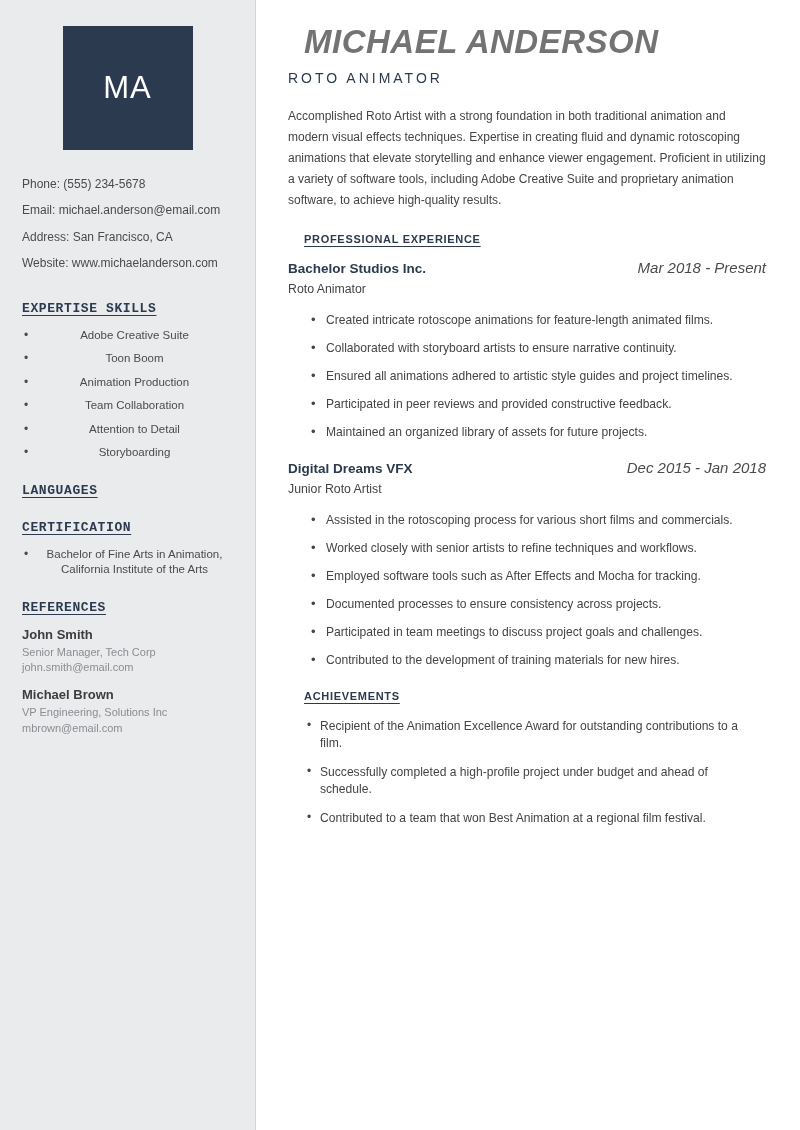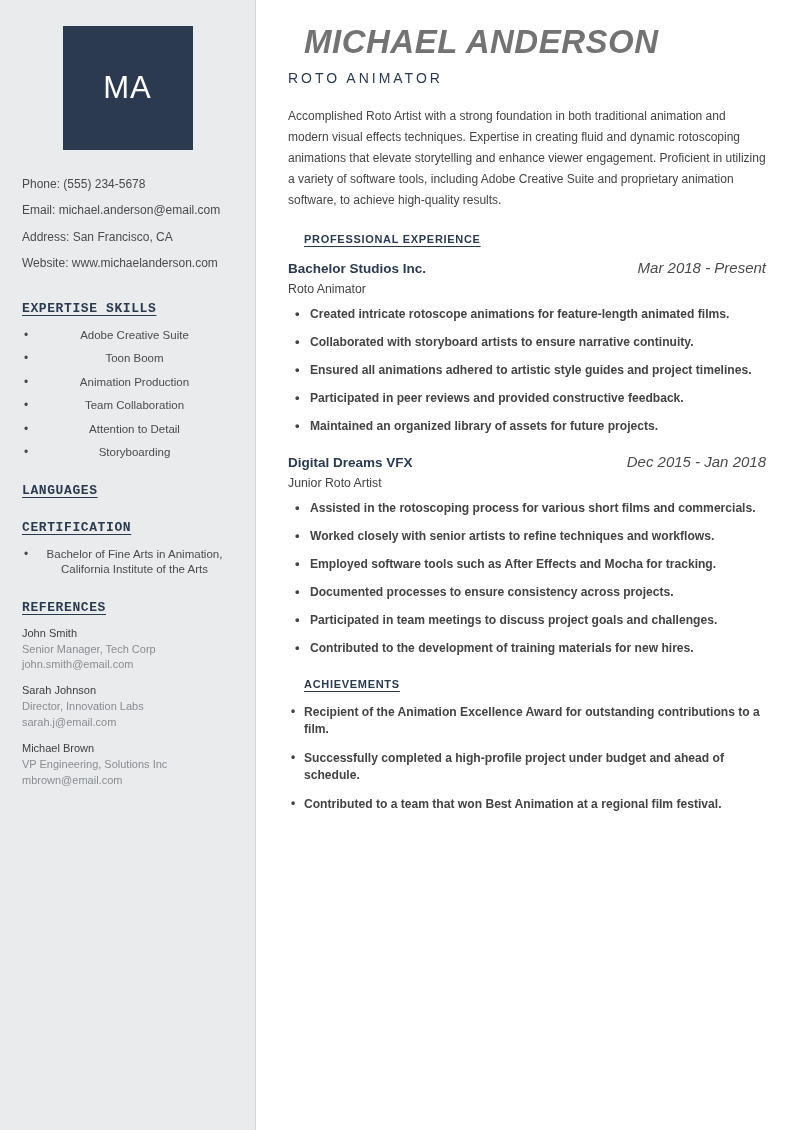--- a/index.html
+++ b/index.html
@@ -89,22 +89,22 @@
     position: absolute;
     left: 2px;
     top: -1px;
     color: #4b4b4b;
     font-size: 12px;
   }
   .ref-block {
     margin-bottom: 12px;
   }
   .ref-name {
-    font-size: 11px;
-    font-weight: normal;
+    font-size: 13px;
+    font-weight: bold;
     color: #3d3d3d;
     margin-bottom: 3px;
   }
   .ref-line {
     font-size: 11px;
     color: #8a8d91;
     line-height: 1.4;
   }
   
   .main {
@@ -164,23 +164,22 @@
     padding-left: 10px;
   }
   .job-title {
     font-size: 12.3px;
     color: #444444;
     margin-top: 6px;
     margin-bottom: 10px;
   }
   ul.bullets {
     list-style: none;
-    margin: 0;
+    margin: 16px;
     padding: 0;
-    font-weight: bold;
   }
   ul.bullets li {
     position: relative;
     font-size: 12.1px;
     color: #444444;
     line-height: 1.4;
     padding-left: 22px;
     margin-bottom: 11px;
   }
   ul.bullets li:before {
@@ -247,25 +246,20 @@
 
     <section class="side-section">
       <div class="side-heading">REFERENCES</div>
 
       <div class="ref-block">
         <div class="ref-name">John Smith</div>
         <div class="ref-line">Senior Manager, Tech Corp</div>
         <div class="ref-line">john.smith@email.com</div>
       </div>
 
-      <div class="ref-block">
-        <div class="ref-name">Sarah Johnson</div>
-        <div class="ref-line">Director, Innovation Labs</div>
-        <div class="ref-line">sarah.j@email.com</div>
-      </div>
 
       <div class="ref-block">
         <div class="ref-name">Michael Brown</div>
         <div class="ref-line">VP Engineering, Solutions Inc</div>
         <div class="ref-line">mbrown@email.com</div>
       </div>
     </section>
 
   </aside>
 

